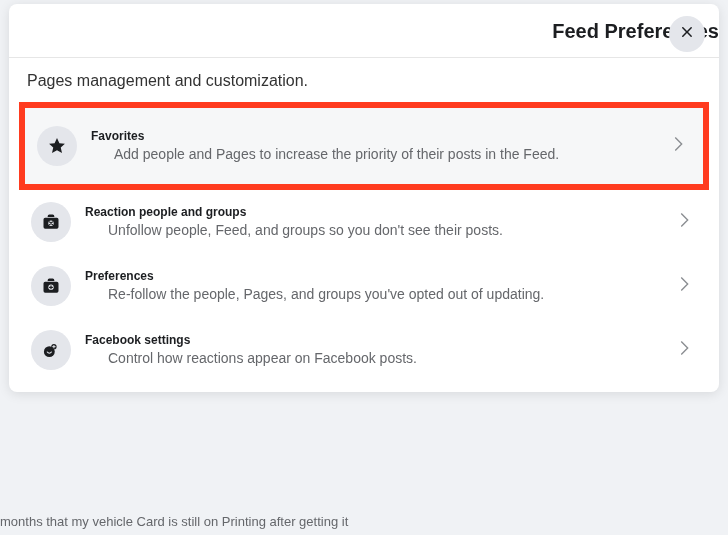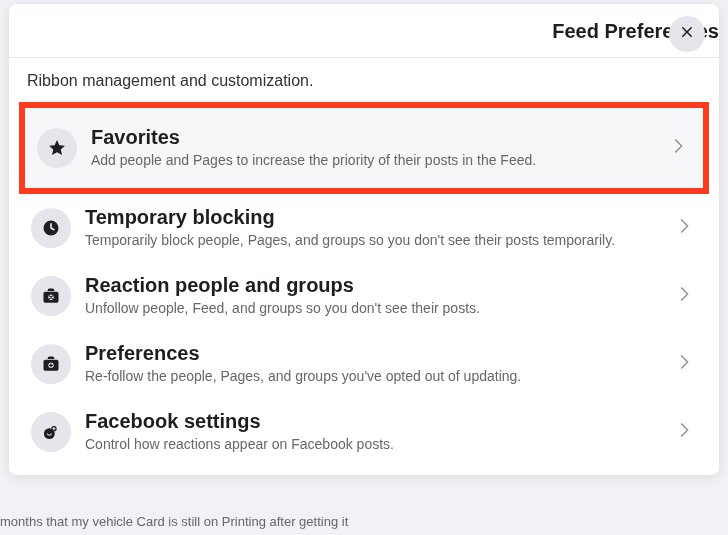--- a/index.html
+++ b/index.html
@@ -88,29 +88,30 @@
     .item-icon svg {
       width: 20px;
       height: 20px;
       fill: #1c1e21;
     }
     .item-text {
       flex: 1;
       min-width: 0;
     }
     .item-title {
-      font-size: 20px;
+      font-size: 12px;
       font-weight: 600;
       color: #1c1e21;
       margin-bottom: 2px;
     }
     .item-desc {
       font-size: 14px;
       color: #65676b;
       line-height: 1.35;
+      margin-left: 23px;
     }
     .chevron {
       flex-shrink: 0;
       color: #606770;
       margin-right: 6px;
       margin-left: 8px;
     }
     .chevron svg {
       width: 22px;
       height: 22px;
@@ -139,58 +140,41 @@
     <div class="modal-title">Feed Preferences</div>
     <div class="close-btn">
       <span>
         <svg viewBox="0 0 24 24">
             <path d="M18.3 5.71a1 1 0 0 0-1.41 0L12 10.59 7.11 5.7A1 1 0 1 0 5.7 7.11L10.59 12 5.7 16.89a1 1 0 1 0 1.41 1.41L12 13.41l4.89 4.89a1 1 0 0 0 1.41-1.41L13.41 12l4.89-4.89a1 1 0 0 0 0-1.4z" fill="#1c1e21"></path>
           </svg>
       </span>
     </div>
   </div>
 
-  <div class="subtitle">Ribbon management and customization.</div>
+  <div class="subtitle">Pages management and customization.</div>
 
   <div class="list">
 
     <div class="item highlighted-frame">
       <div class="item-icon">
         <svg viewBox="0 0 24 24">
             <path d="M12 2.5l2.9 6.2 6.6.6-5 4.5 1.5 6.6L12 17l-6 3.4 1.5-6.6-5-4.5 6.6-.6z"></path>
           </svg>
       </div>
       <div class="item-text">
         <div class="item-title">Favorites</div>
         <div class="item-desc">Add people and Pages to increase the priority of their posts in the Feed.</div>
       </div>
       <div class="chevron">
         <svg viewBox="0 0 24 24">
             <polyline points="9 5 16 12 9 19"></polyline>
           </svg>
       </div>
     </div>
 
-    <div class="item">
-      <div class="item-icon">
-        <svg viewBox="0 0 24 24">
-            <circle cx="12" cy="12" r="9"></circle>
-            <path d="M12 7v5l3.5 2" stroke="#e4e6eb" stroke-width="2" fill="none" stroke-linecap="round"></path>
-          </svg>
-      </div>
-      <div class="item-text">
-        <div class="item-title">Temporary blocking</div>
-        <div class="item-desc">Temporarily block people, Pages, and groups so you don't see their posts temporarily.</div>
-      </div>
-      <div class="chevron">
-        <svg viewBox="0 0 24 24">
-            <polyline points="9 5 16 12 9 19"></polyline>
-          </svg>
-      </div>
-    </div>
 
     <div class="item">
       <div class="item-icon">
         <svg viewBox="0 0 24 24">
             <path d="M5 7h14a2 2 0 0 1 2 2v9a2 2 0 0 1-2 2H5a2 2 0 0 1-2-2V9a2 2 0 0 1 2-2zm3-1V5a2 2 0 0 1 2-2h4a2 2 0 0 1 2 2v1"></path>
             <circle cx="12" cy="13.5" r="3.2" fill="#e4e6eb"></circle>
             <path d="M10.3 11.8l3.4 3.4m0-3.4l-3.4 3.4" stroke="#1c1e21" stroke-width="1.5" stroke-linecap="round"></path>
           </svg>
       </div>
       <div class="item-text">

